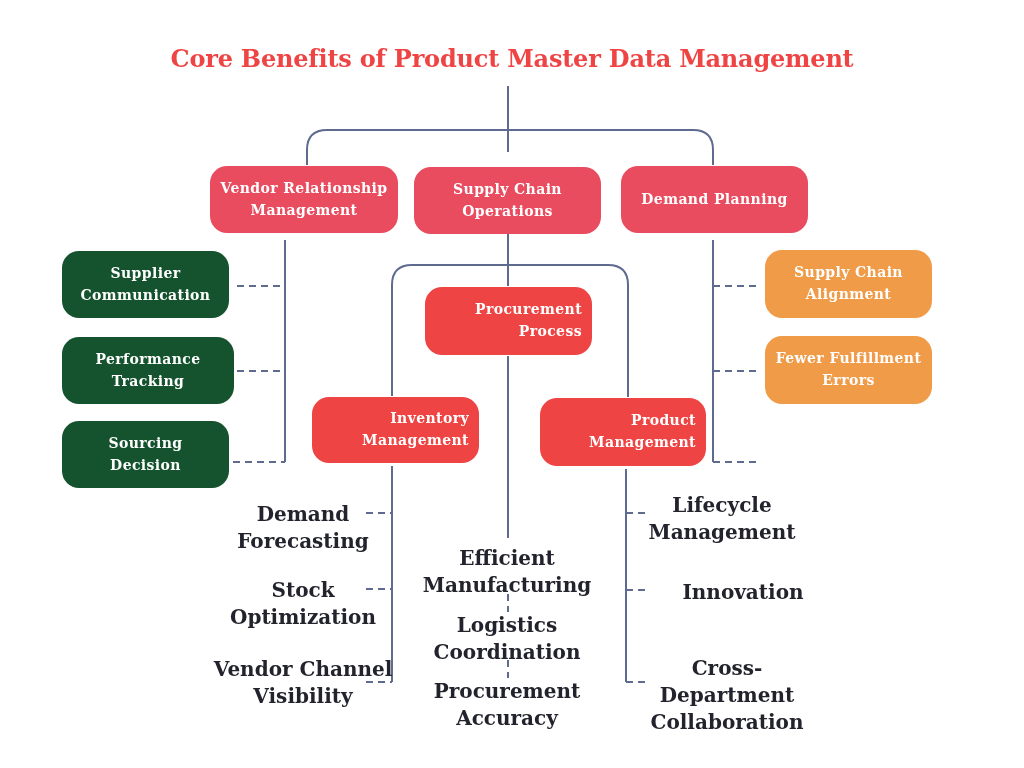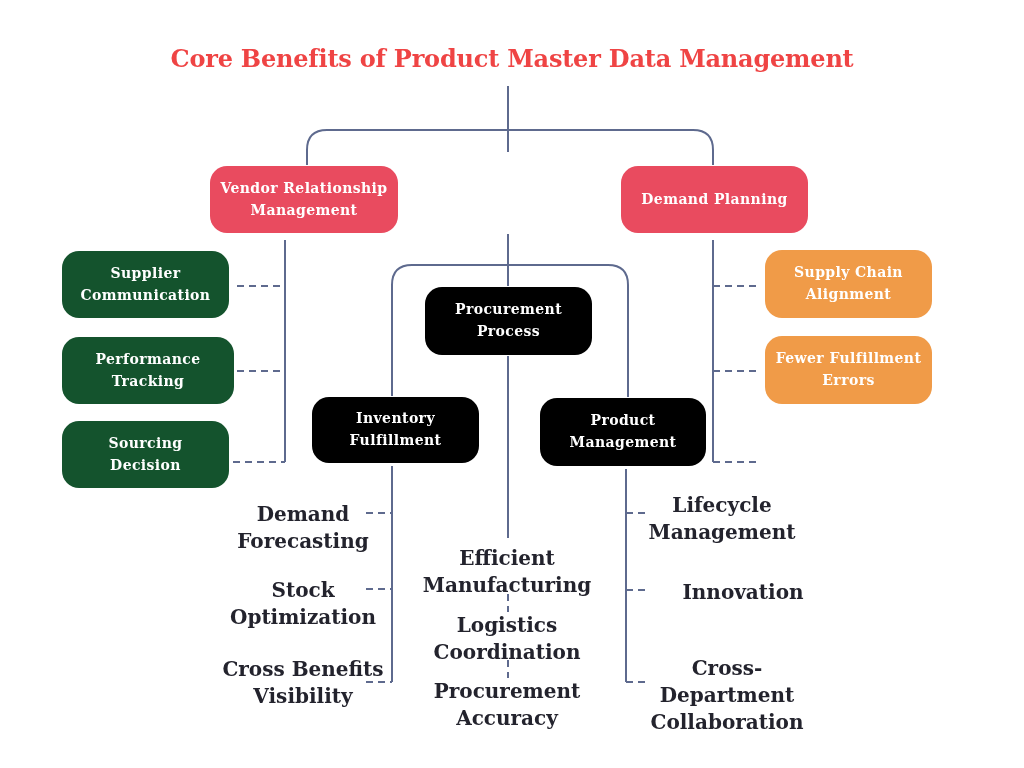--- a/index.html
+++ b/index.html
@@ -14,21 +14,21 @@
     font-family:"DejaVu Serif",serif;
   }
   .node{
     position:absolute;display:flex;align-items:center;justify-content:center;
     box-sizing:border-box;text-align:center;color:#ffffff;font-weight:bold;
     font-size:14px;line-height:1.55;letter-spacing:0.4px;border-radius:17px;
     padding:6px 10px;font-family:"DejaVu Serif",serif;
   }
   .red{background:#E94B5F;}
   .blue{background:#14532d;}
-  .teal{background:#000000;}
+  .teal{background:#ef4444;text-align:right;}
   .orange{background:#F09B48;border-radius:17px;}
   .leaf-label{
     position:absolute;text-align:center;color:#23232D;font-weight:bold;
     font-size:20px;line-height:1.35;font-family:"DejaVu Serif",serif;
   }
 </style>
 </head>
 <body>
 
 <div class="canvas">
@@ -54,36 +54,37 @@
     <path d="M626 469 V682"></path>
     <path stroke-dasharray="7 5" d="M626 513 H649 M626 590 H649 M626 682 H649"></path>
 
     <path d="M713 240 V462"></path>
     <path stroke-dasharray="7 5" d="M713 286 H761 M713 371 H761 M713 462 H761"></path>
   </svg>
 
   <h1 class="title">Core Benefits of Product Master Data Management</h1>
 
   <div class="node red" style="left:210px;top:166px;width:188px;height:67px">Vendor Relationship Management</div>
+  <div class="node red" style="left:414px;top:167px;width:187px;height:67px">Supply Chain Operations</div>
   <div class="node red" style="left:621px;top:166px;width:187px;height:67px">Demand Planning</div>
 
   <div class="node blue" style="left:62px;top:251px;width:167px;height:67px">Supplier Communication</div>
   <div class="node blue" style="left:62px;top:337px;width:172px;height:67px">Performance Tracking</div>
   <div class="node blue" style="left:62px;top:421px;width:167px;height:67px">Sourcing Decision</div>
 
   <div class="node teal" style="left:425px;top:287px;width:167px;height:68px">Procurement Process</div>
-  <div class="node teal" style="left:312px;top:397px;width:167px;height:66px">Inventory Fulfillment</div>
+  <div class="node teal" style="left:312px;top:397px;width:167px;height:66px">Inventory Management</div>
   <div class="node teal" style="left:540px;top:398px;width:166px;height:68px">Product Management</div>
 
   <div class="node orange" style="left:765px;top:250px;width:167px;height:68px">Supply Chain Alignment</div>
   <div class="node orange" style="left:765px;top:336px;width:167px;height:68px">Fewer Fulfillment Errors</div>
 
   <div class="leaf-label" style="left:213px;top:501px;width:180px">Demand Forecasting</div>
   <div class="leaf-label" style="left:213px;top:577px;width:180px">Stock Optimization</div>
-  <div class="leaf-label" style="left:208px;top:656px;width:190px">Cross Benefits Visibility</div>
+  <div class="leaf-label" style="left:208px;top:656px;width:190px">Vendor Channel Visibility</div>
 
   <div class="leaf-label" style="left:412px;top:545px;width:190px">Efficient Manufacturing</div>
   <div class="leaf-label" style="left:412px;top:612px;width:190px">Logistics Coordination</div>
   <div class="leaf-label" style="left:412px;top:678px;width:190px">Procurement Accuracy</div>
 
   <div class="leaf-label" style="left:642px;top:492px;width:160px">Lifecycle Management</div>
   <div class="leaf-label" style="left:663px;top:579px;width:160px">Innovation</div>
   <div class="leaf-label" style="left:632px;top:655px;width:190px">Cross- Department Collaboration</div>
 
 </div>

